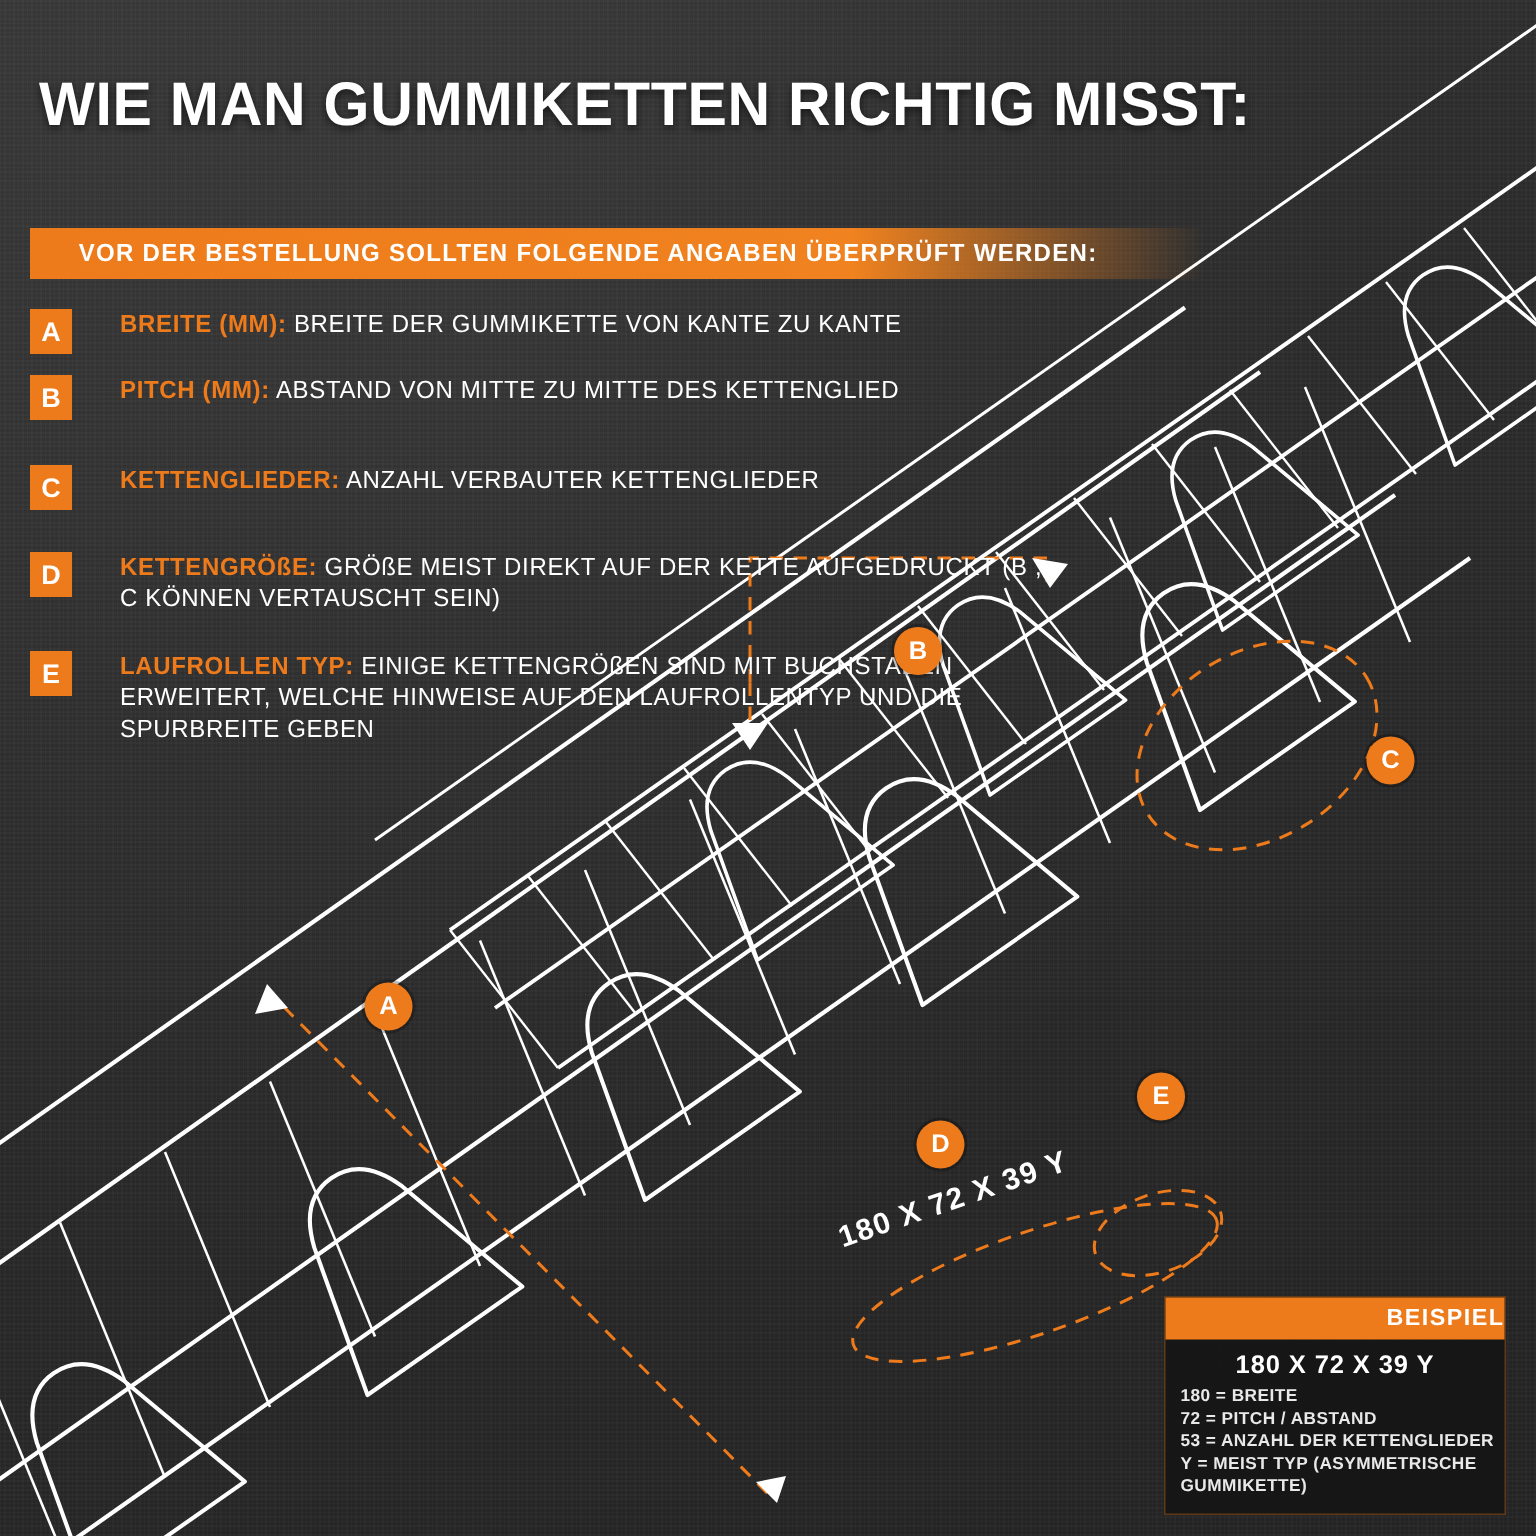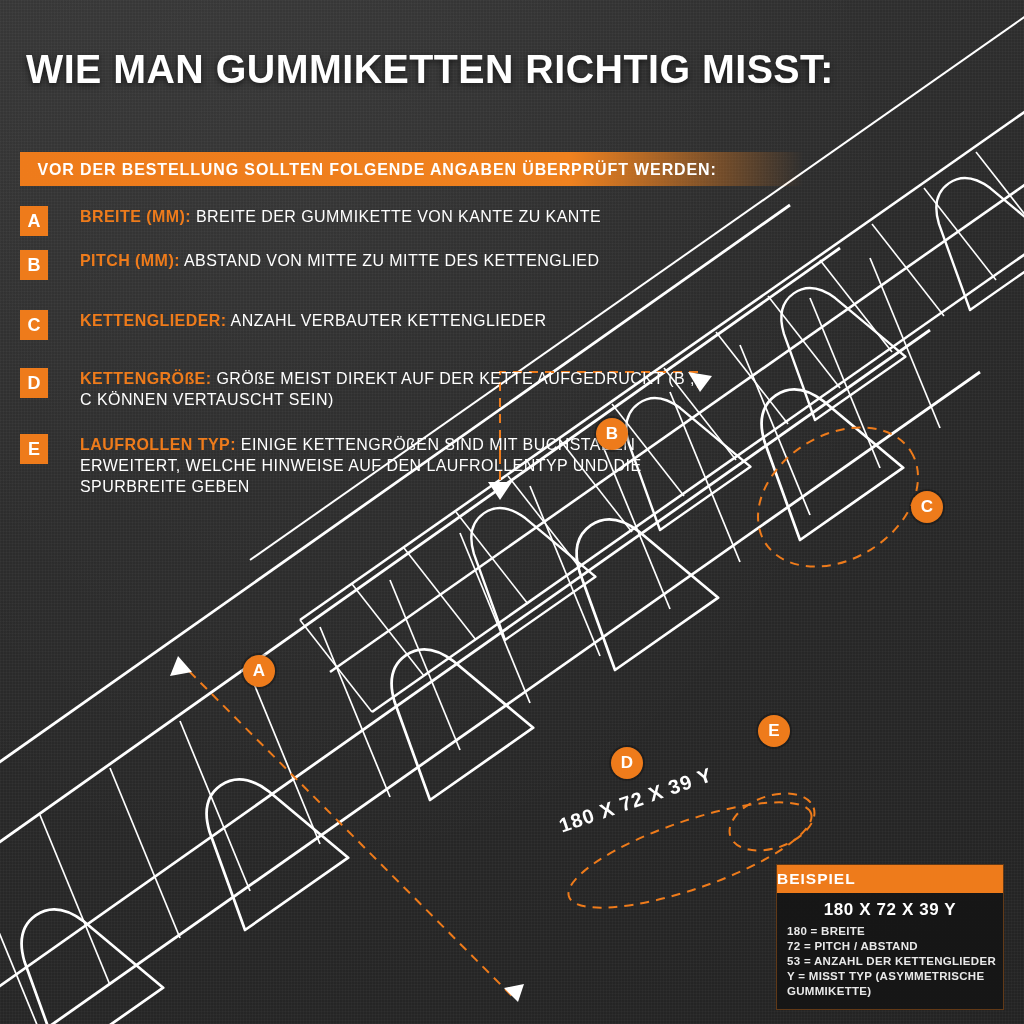--- a/index.html
+++ b/index.html
@@ -27,21 +27,21 @@
     font-size: 41px; font-weight: 700; letter-spacing: 0.5px;
     color: #ffffff; font-stretch: condensed;
     transform: scaleX(0.96); transform-origin: left center;
     white-space: nowrap;
     text-shadow: 0 2px 6px rgba(0,0,0,0.6);
   }
   .subbar {
     position: absolute; left: 20px; top: 152px;
     width: 784px; height: 34px;
     background: linear-gradient(90deg, #ee7b1b 0%, #f0821f 70%, rgba(238,123,27,0.0) 100%);
-    display: flex; align-items: center;
+    display: flex; align-items: center; padding-left: 15px;
   }
   .subbar span {
     color: #fff; font-size: 16.5px; letter-spacing: 0.9px;
     padding-left: 18px; font-weight: 600; white-space: nowrap;
     transform: scaleX(0.97); transform-origin: left center;
   }
 
   .legend { position: absolute; left: 20px; top: 206px; width: 700px; }
   .legend-row { position: relative; margin-bottom: 10px; }
   .badge {
@@ -76,21 +76,21 @@
 
   
   .example {
     position: absolute; right: 20px; bottom: 14px;
     width: 228px;
     background: rgba(20,20,20,0.86);
     border: 1px solid rgba(238,123,27,0.35);
   }
   .example .head {
     background: #ee7b1b; color: #fff;
-    text-align: left; font-size: 15.5px; font-weight: 700;
+    text-align: right; font-size: 15.5px; font-weight: 700;
     letter-spacing: 1px; padding: 5px 0;
   }
   .example .code {
     color: #ffffff; text-align: center;
     font-size: 17px; font-weight: 700; letter-spacing: 0.6px;
     padding: 7px 0 4px;
   }
   .example ul { list-style: none; padding: 0 0 10px 10px; }
   .example li {
     color: #e9e9e9; font-size: 11.5px; line-height: 15px;
@@ -261,17 +261,17 @@
   <div class="marker" style="left:611px; top:747px;">D</div>
   <div class="marker" style="left:758px; top:715px;">E</div>
 
   <div class="example">
     <div class="head">BEISPIEL</div>
     <div class="code">180 X 72 X 39 Y</div>
     <ul>
       <li>180 = BREITE</li>
       <li>72 = PITCH / ABSTAND</li>
       <li>53 = ANZAHL DER KETTENGLIEDER</li>
-      <li>Y = MISST TYP (ASYMMETRISCHE GUMMIKETTE)</li>
+      <li>Y = MEIST TYP (ASYMMETRISCHE GUMMIKETTE)</li>
     </ul>
   </div>
 
 </div>
 
 </body></html>

